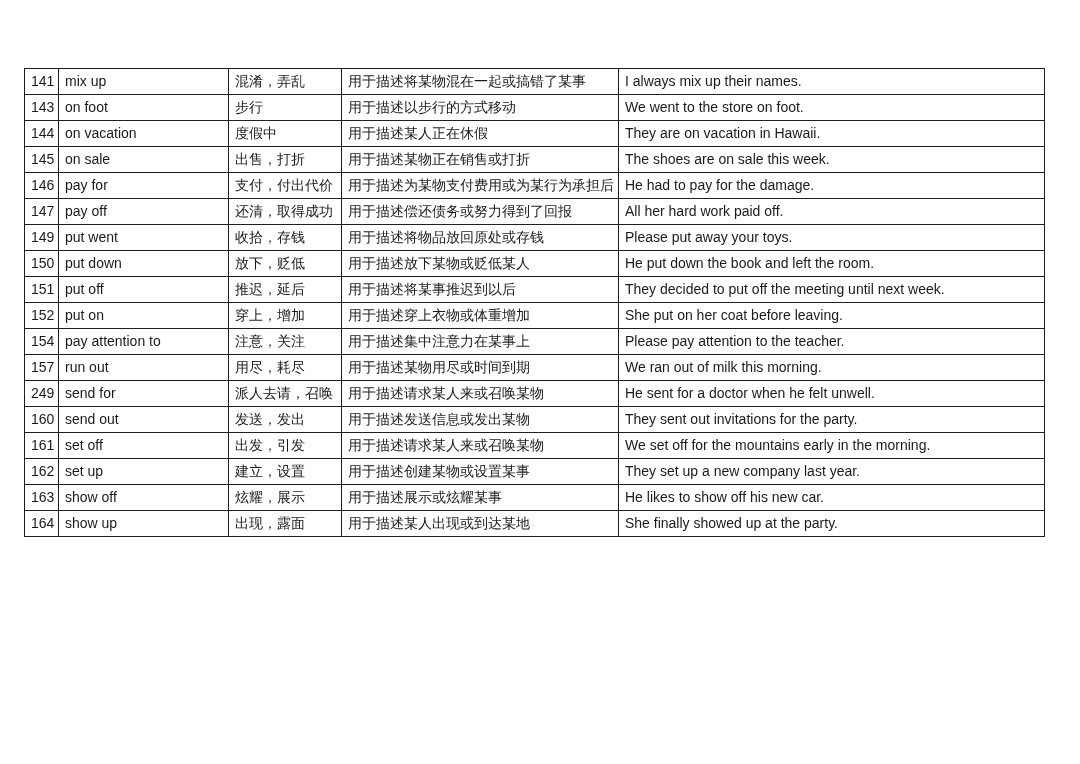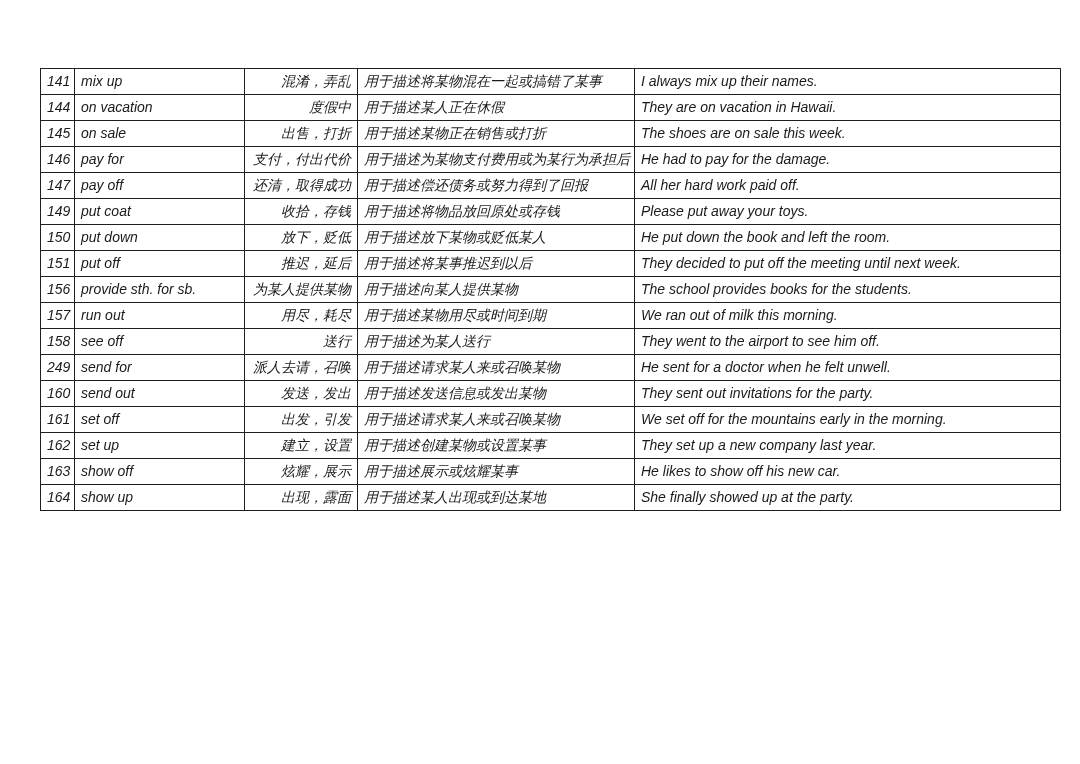--- a/index.html
+++ b/index.html
@@ -13,59 +13,65 @@
     font-family: "Liberation Sans", "DejaVu Sans", sans-serif;
   }
   .page {
     width: 1080px;
     height: 764px;
     background: #ffffff;
     position: relative;
   }
   .table-wrap {
     position: absolute;
-    left: 40px;
+    left: 24px;
     top: 68px;
-    font-style: italic;
   }
   table.phrase-table {
     border-collapse: collapse;
     table-layout: fixed;
     width: 1020px;
     font-size: 14px;
     color: #1a1a1a;
   }
   table.phrase-table td {
     border: 1px solid #1f1f1f;
     height: 26px;
     padding: 1px 6px;
     white-space: nowrap;
     overflow: hidden;
     vertical-align: middle;
     line-height: 1.2;
   }
   td.col-0 { width: 34px;  text-align: left; }
   td.col-1 { width: 170px; }
-  td.col-2 { width: 113px; text-align: right; }
+  td.col-2 { width: 113px; }
   td.col-3 { width: 277px; margin-top: 40px; }
   td.col-4 { width: 426px; }
 </style>
 </head>
 <body>
 
 <div class="page">
   <div class="table-wrap">
     <table class="phrase-table">
       <tbody>
           <tr>
             <td class="col-0">141</td>
             <td class="col-1">mix up</td>
             <td class="col-2">混淆，弄乱</td>
             <td class="col-3">用于描述将某物混在一起或搞错了某事</td>
             <td class="col-4">I always mix up their names.</td>
+          </tr>
+          <tr>
+            <td class="col-0">143</td>
+            <td class="col-1">on foot</td>
+            <td class="col-2">步行</td>
+            <td class="col-3">用于描述以步行的方式移动</td>
+            <td class="col-4">We went to the store on foot.</td>
           </tr>
           <tr>
             <td class="col-0">144</td>
             <td class="col-1">on vacation</td>
             <td class="col-2">度假中</td>
             <td class="col-3">用于描述某人正在休假</td>
             <td class="col-4">They are on vacation in Hawaii.</td>
           </tr>
           <tr>
             <td class="col-0">145</td>
@@ -83,59 +89,59 @@
           </tr>
           <tr>
             <td class="col-0">147</td>
             <td class="col-1">pay off</td>
             <td class="col-2">还清，取得成功</td>
             <td class="col-3">用于描述偿还债务或努力得到了回报</td>
             <td class="col-4">All her hard work paid off.</td>
           </tr>
           <tr>
             <td class="col-0">149</td>
-            <td class="col-1">put coat</td>
+            <td class="col-1">put went</td>
             <td class="col-2">收拾，存钱</td>
             <td class="col-3">用于描述将物品放回原处或存钱</td>
             <td class="col-4">Please put away your toys.</td>
           </tr>
           <tr>
             <td class="col-0">150</td>
             <td class="col-1">put down</td>
             <td class="col-2">放下，贬低</td>
             <td class="col-3">用于描述放下某物或贬低某人</td>
             <td class="col-4">He put down the book and left the room.</td>
           </tr>
           <tr>
             <td class="col-0">151</td>
             <td class="col-1">put off</td>
             <td class="col-2">推迟，延后</td>
             <td class="col-3">用于描述将某事推迟到以后</td>
             <td class="col-4">They decided to put off the meeting until next week.</td>
           </tr>
           <tr>
-            <td class="col-0">156</td>
-            <td class="col-1">provide sth. for sb.</td>
-            <td class="col-2">为某人提供某物</td>
-            <td class="col-3">用于描述向某人提供某物</td>
-            <td class="col-4">The school provides books for the students.</td>
+            <td class="col-0">152</td>
+            <td class="col-1">put on</td>
+            <td class="col-2">穿上，增加</td>
+            <td class="col-3">用于描述穿上衣物或体重增加</td>
+            <td class="col-4">She put on her coat before leaving.</td>
+          </tr>
+          <tr>
+            <td class="col-0">154</td>
+            <td class="col-1">pay attention to</td>
+            <td class="col-2">注意，关注</td>
+            <td class="col-3">用于描述集中注意力在某事上</td>
+            <td class="col-4">Please pay attention to the teacher.</td>
           </tr>
           <tr>
             <td class="col-0">157</td>
             <td class="col-1">run out</td>
             <td class="col-2">用尽，耗尽</td>
             <td class="col-3">用于描述某物用尽或时间到期</td>
             <td class="col-4">We ran out of milk this morning.</td>
-          </tr>
-          <tr>
-            <td class="col-0">158</td>
-            <td class="col-1">see off</td>
-            <td class="col-2">送行</td>
-            <td class="col-3">用于描述为某人送行</td>
-            <td class="col-4">They went to the airport to see him off.</td>
           </tr>
           <tr>
             <td class="col-0">249</td>
             <td class="col-1">send for</td>
             <td class="col-2">派人去请，召唤</td>
             <td class="col-3">用于描述请求某人来或召唤某物</td>
             <td class="col-4">He sent for a doctor when he felt unwell.</td>
           </tr>
           <tr>
             <td class="col-0">160</td>

